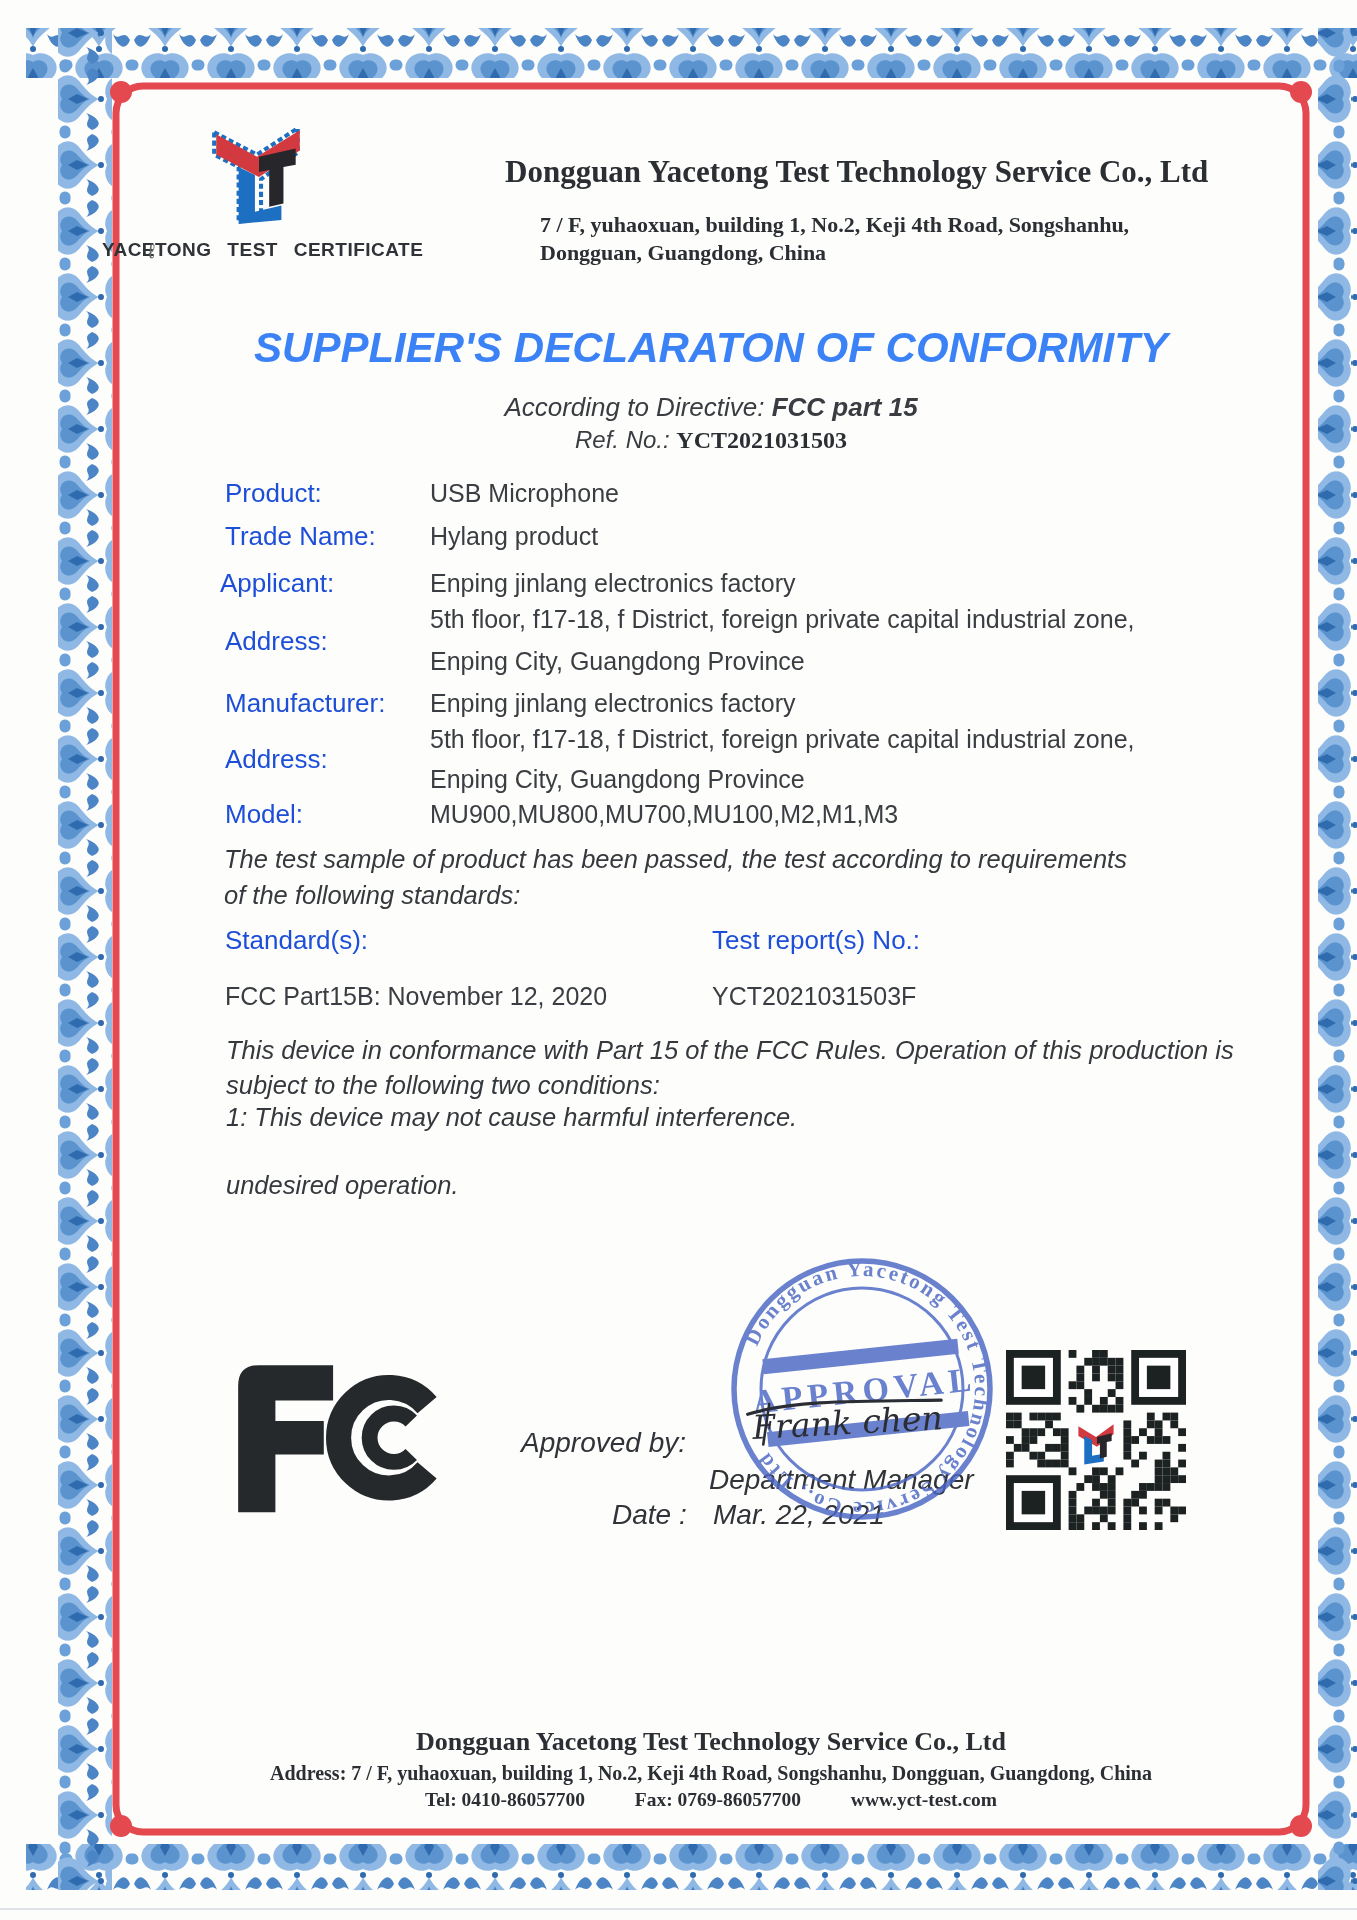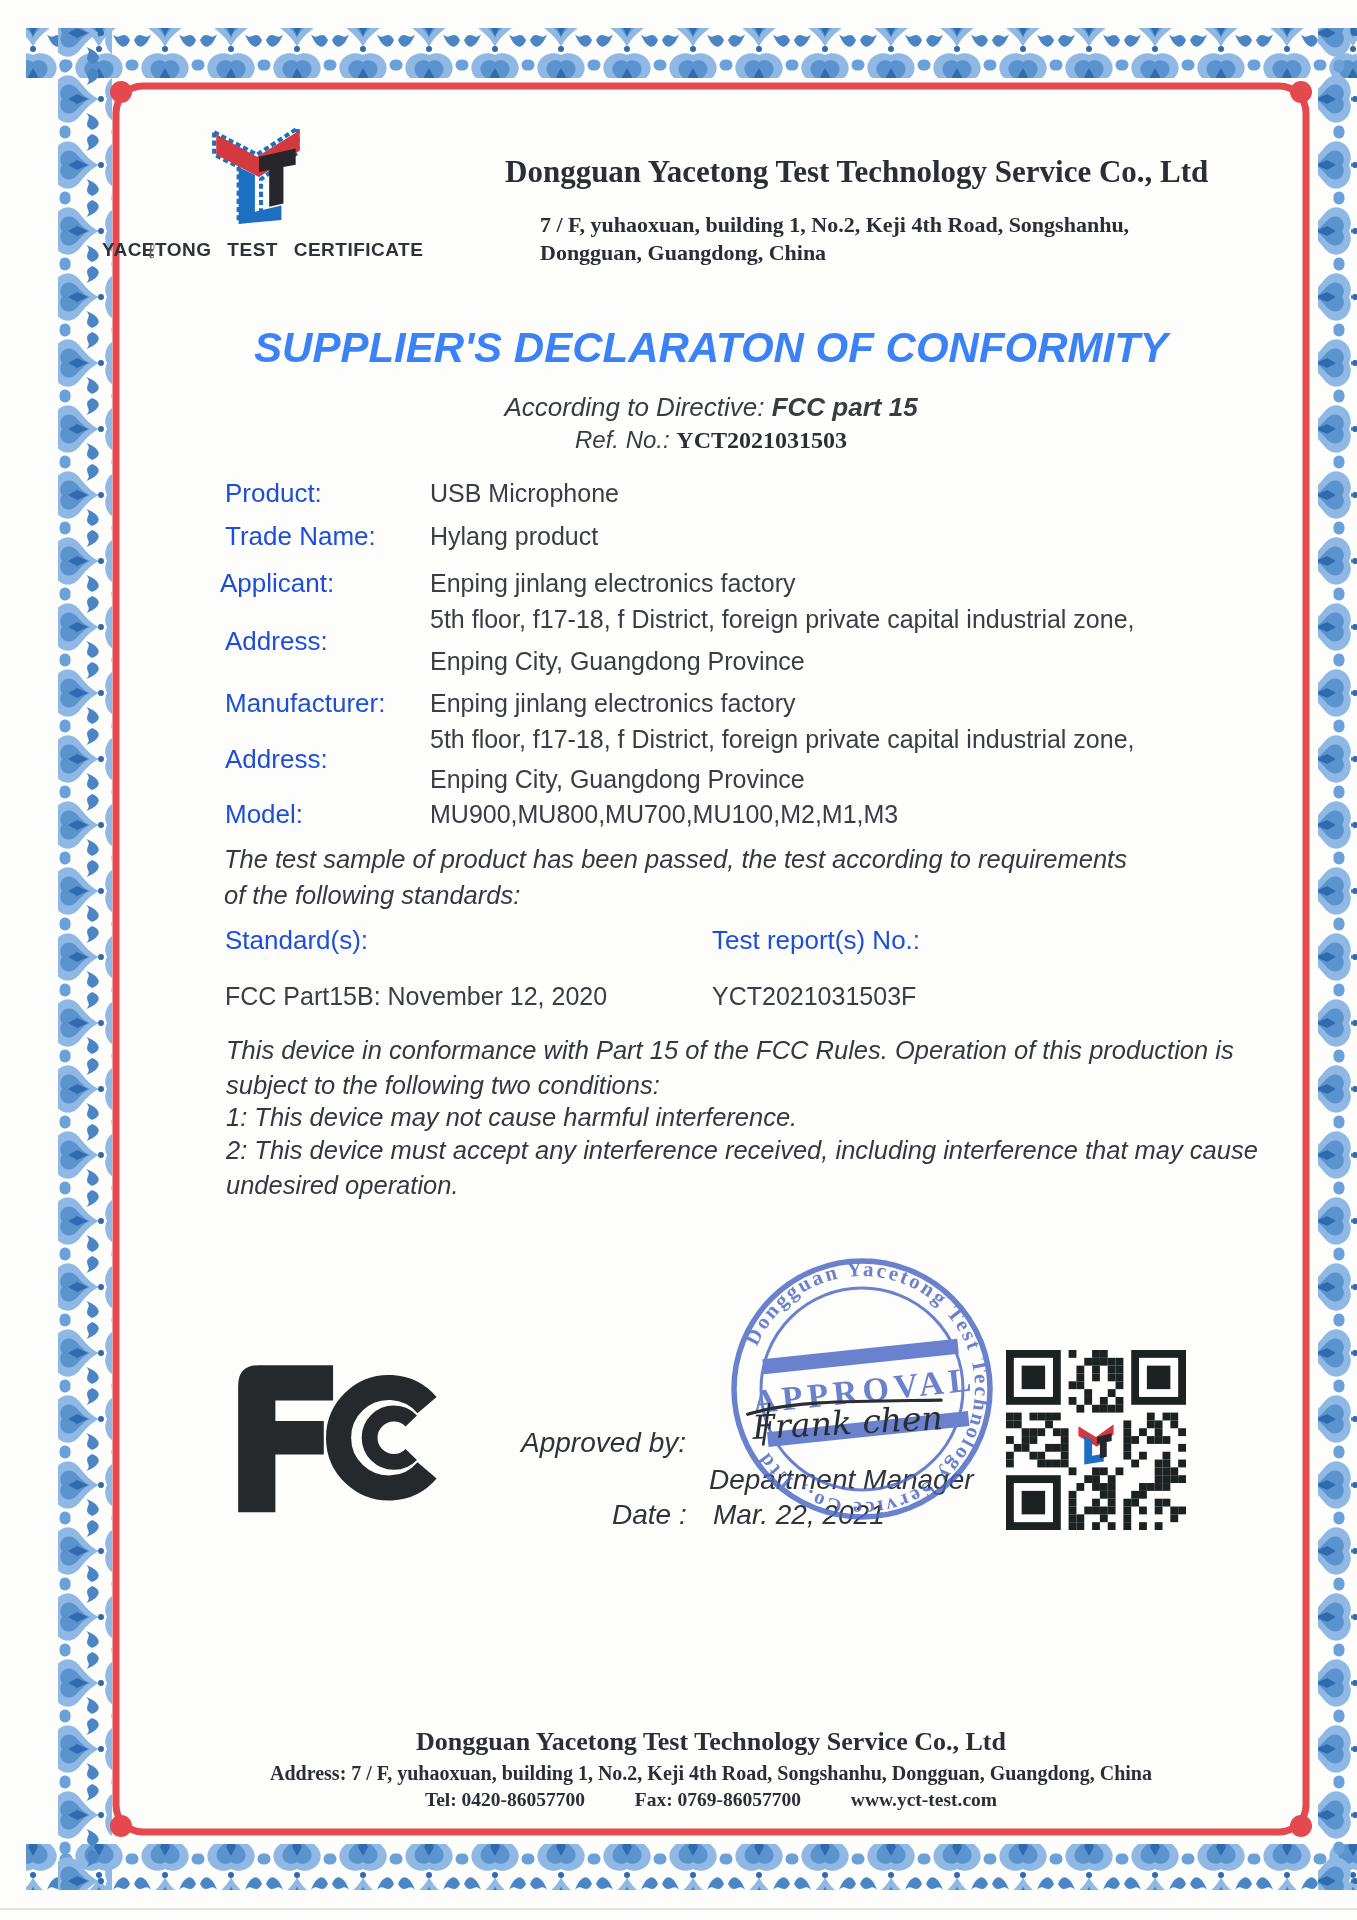--- a/index.html
+++ b/index.html
@@ -122,21 +122,20 @@
   <div class="abs stmt" style="left:224px;top:881px">of the following standards:</div>
 
   <div class="abs label" style="left:225px;top:925px">Standard(s):</div>
   <div class="abs label" style="left:712px;top:925px">Test report(s) No.:</div>
   <div class="abs value" style="left:225px;top:982px">FCC Part15B: November 12, 2020</div>
   <div class="abs value" style="left:712px;top:982px">YCT2021031503F</div>
 
   <div class="abs cond" style="left:226px;top:1036px">This device in conformance with Part 15 of the FCC Rules. Operation of this production is</div>
   <div class="abs cond" style="left:226px;top:1071px">subject to the following two conditions:</div>
   <div class="abs cond" style="left:226px;top:1103px">1: This device may not cause harmful interference.</div>
-  <div class="abs cond" style="left:226px;top:1136px">2: This device must accept any interference received, including interference that may cause</div>
   <div class="abs cond" style="left:226px;top:1171px">undesired operation.</div>
 
   <svg class="abs" style="left:227px;top:1352px" width="228" height="164" viewBox="0 0 245 176">
     <path d="M12,172 L12,36 Q12,14 34,14 L114,14 L114,52 L52,52 L52,74 L104,74 L104,110 L52,110 L52,172 Z" fill="#26292b"></path>
     <path d="M215,57 A54,54 0 1 0 215,127" fill="none" stroke="#26292b" stroke-width="27"></path>
     <path d="M198,74 A26,26 0 1 0 198,110" fill="none" stroke="#26292b" stroke-width="17"></path>
   </svg>
 
   <div class="abs appr" style="left:521px;top:1419px">Approved by:</div>
   <div class="abs appr" style="left:709px;top:1456px">Department Manager</div>
@@ -324,20 +323,20 @@
     <rect x="0" y="0" width="48" height="48" fill="#fff" rx="4"></rect>
     <path d="M6,10 L24,21 L42,8 L42,18 L25,31 L6,20 Z" fill="#d23a40"></path>
     <path d="M12,20 L20,24 L20,40 L32,38 L32,46 L12,49 Z" fill="#1d6fc2"></path>
     <path d="M25,21 L40,17 L40,25 L35,26 L35,41 L28,43 L28,27 L25,28 Z" fill="#26262b"></path>
   </g>
     </svg>
 
   <div class="abs center-line serifb foot1" style="top:1727px">Dongguan Yacetong Test Technology Service Co., Ltd</div>
   <div class="abs center-line serifb foot2" style="top:1762px">Address: 7 / F, yuhaoxuan, building 1, No.2, Keji 4th Road, Songshanhu, Dongguan, Guangdong, China</div>
   <div class="abs center-line serifb foot3" style="top:1789px">
-    <span>Tel: 0420-86057700</span>
+    <span>Tel: 0410-86057700</span>
     <span style="display:inline-block;width:40px"></span>
     <span>Fax: 0769-86057700</span>
     <span style="display:inline-block;width:40px"></span>
     <span>www.yct-test.com</span>
   </div>
 
 </div>
 
 </body></html>

